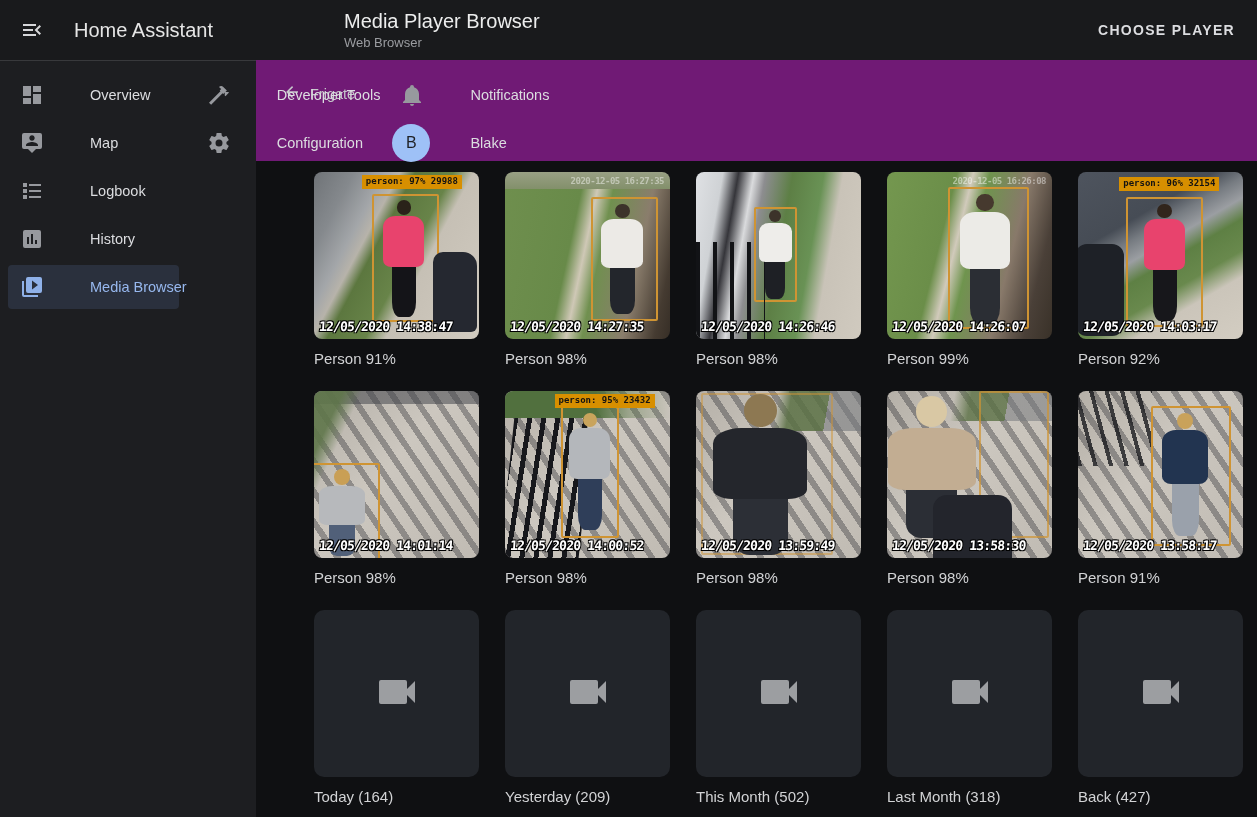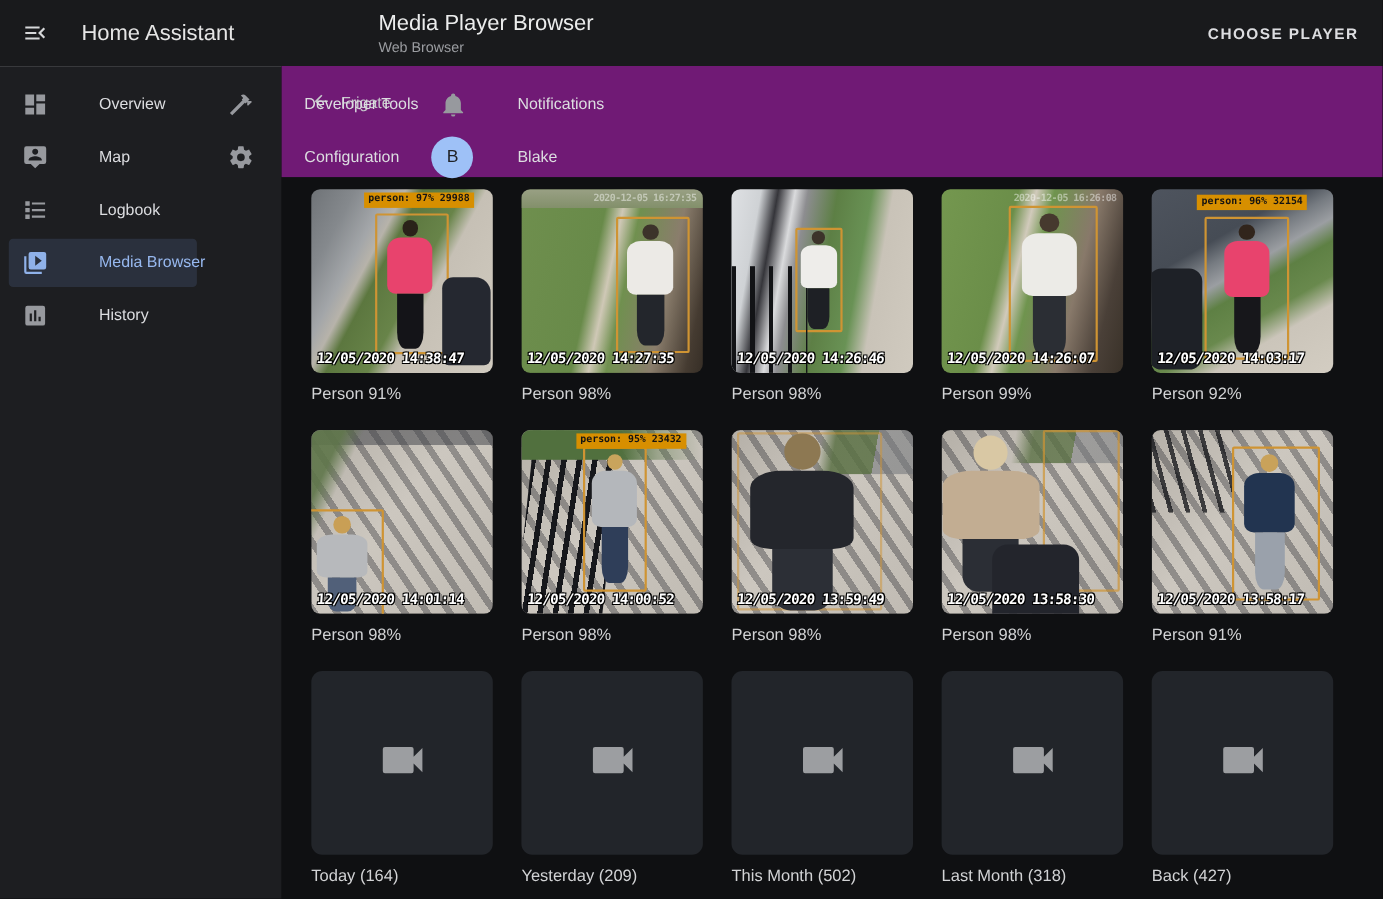--- a/index.html
+++ b/index.html
@@ -44,21 +44,21 @@
   .user-row .sb-label { margin-left:40px; }
 
   
   .main { flex:1 1 auto; display:flex; flex-direction:column; background:#0f1012; }
   .main-header { height:101px; background:#701a75; padding-left:27px; flex:0 0 101px; }
   .breadcrumb { display:inline-flex; align-items:center; gap:9px; margin-top:23px; color:#c6c8cb; font-size:14.5px; cursor:pointer; }
   .breadcrumb svg { width:18px; height:18px; fill:#c6c8cb; }
   .clips-title { margin-top:9px; font-size:30px; font-weight:700; color:#f2f3f5; letter-spacing:.2px; }
 
   .grid { padding:11px 0 0 27px; display:grid; grid-template-columns:repeat(5,167px); gap:24px; align-content:start; }
-  .card { width:165px; cursor:pointer; }
+  .card { width:165px; cursor:pointer;margin-left:31px; }
   .caption { margin-top:11px; font-size:15px; color:#d2d3d5; white-space:nowrap; }
 
   
   .thumb { position:relative; height:167px; border-radius:8px; overflow:hidden; background:#3a3a3c; }
   .bbox { position:absolute; border:2px solid #cf9433; border-radius:2px; }
   .bbox-label { position:absolute; background:#d78f00; color:#141312; font-family:"DejaVu Sans Mono",monospace;
     font-weight:bold; font-size:9px; line-height:1.3; padding:1px 4px; white-space:nowrap; z-index:3; }
   .ts { position:absolute; left:5px; bottom:5px; z-index:3; font-family:"DejaVu Sans Mono",monospace; font-weight:bold;
     font-size:13px; letter-spacing:-0.8px; color:#fff; white-space:nowrap; transform:skewX(-4deg);
     text-shadow:-1px -1px 0 #000, 1px -1px 0 #000, -1px 1px 0 #000, 1px 1px 0 #000; }
@@ -188,31 +188,31 @@
               <path d="M20,2H4A2,2 0 0,0 2,4V16A2,2 0 0,0 4,18H8L12,22L16,18H20A2,2 0 0,0 22,16V4A2,2 0 0,0 20,2M12,4.3C13.5,4.3 14.7,5.5 14.7,7C14.7,8.5 13.5,9.7 12,9.7C10.5,9.7 9.3,8.5 9.3,7C9.3,5.5 10.5,4.3 12,4.3M18,15H6V14.1C6,12.1 10,11 12,11C14,11 18,12.1 18,14.1V15Z"></path>
             </svg></span>
         <span class="sb-label">Map</span>
       </div>
       <div class="sb-item">
         <span class="sb-ic"><svg viewBox="0 0 24 24">
               <path d="M3,4H7V8H3V4M9,5V7H21V5H9M3,10H7V14H3V10M9,11V13H21V11H9M3,16H7V20H3V16M9,17V19H21V17H9Z"></path>
             </svg></span>
         <span class="sb-label">Logbook</span>
       </div>
+      <div class="sb-item">
+        <span class="sb-ic"><svg viewBox="0 0 24 24">
+              <path d="M19,3H5A2,2 0 0,0 3,5V19A2,2 0 0,0 5,21H19A2,2 0 0,0 21,19V5A2,2 0 0,0 19,3M9,17H7V10H9V17M13,17H11V7H13V17M17,17H15V13H17V17Z"></path>
+            </svg></span>
+        <span class="sb-label">History</span>
+      </div>
       <div class="sb-item selected">
         <span class="sb-ic"><svg viewBox="0 0 24 24">
               <path d="M4,6H2V20A2,2 0 0,0 4,22H18V20H4V6M20,2A2,2 0 0,1 22,4V16A2,2 0 0,1 20,18H8A2,2 0 0,1 6,16V4A2,2 0 0,1 8,2H20M12,5.5V14.5L18,10L12,5.5Z"></path>
             </svg></span>
         <span class="sb-label">Media Browser</span>
-      </div>
-      <div class="sb-item">
-        <span class="sb-ic"><svg viewBox="0 0 24 24">
-              <path d="M19,3H5A2,2 0 0,0 3,5V19A2,2 0 0,0 5,21H19A2,2 0 0,0 21,19V5A2,2 0 0,0 19,3M9,17H7V10H9V17M13,17H11V7H13V17M17,17H15V13H17V17Z"></path>
-            </svg></span>
-        <span class="sb-label">History</span>
       </div>
     </nav>
     <div class="sb-spacer"></div>
     <div class="sb-divider"></div>
     <nav class="sb-group">
       <div class="sb-item">
         <span class="sb-ic"><svg viewBox="0 0 24 24">
               <path d="M2,19.63L13.43,8.2L12.72,7.5L14.14,6.07L12,3.89C13.2,2.7 15.09,2.7 16.27,3.89L19.87,7.5L18.45,8.91H21.29L22,9.62L18.45,13.21L17.74,12.5V9.62L16.27,11.04L15.56,10.33L4.13,21.76L2,19.63Z"></path>
             </svg></span>
         <span class="sb-label">Developer Tools</span>

